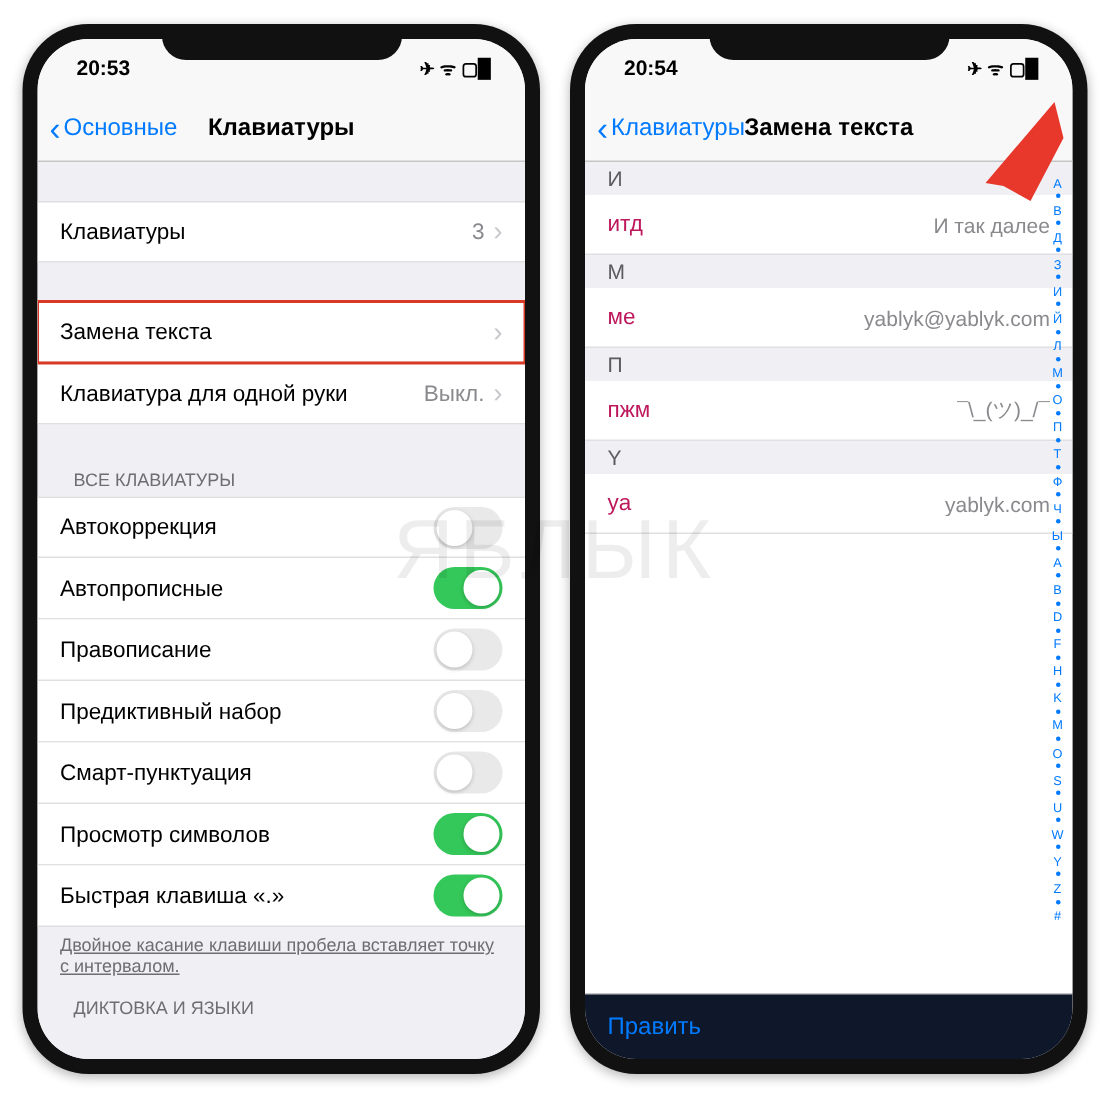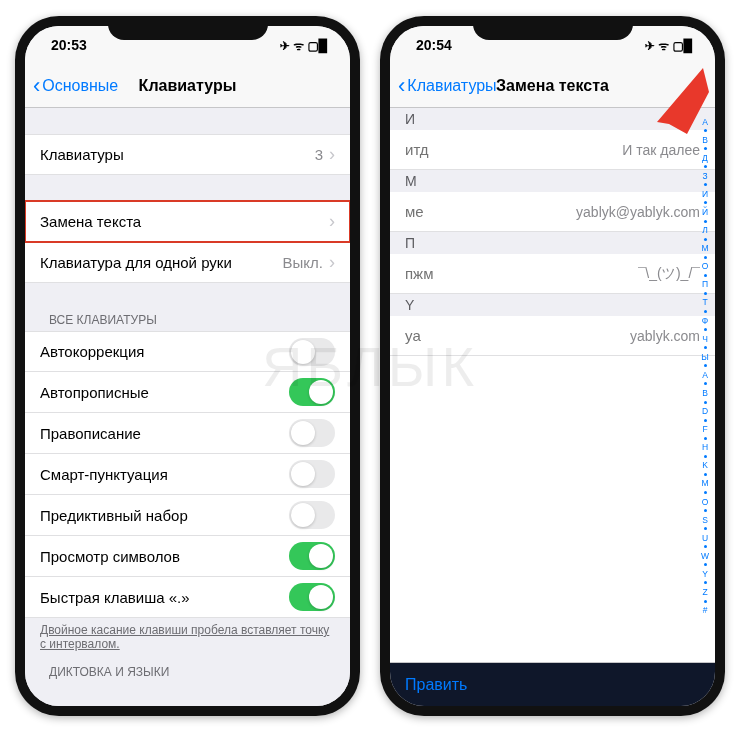--- a/index.html
+++ b/index.html
@@ -141,21 +141,21 @@
   }
   .entry {
     background: #fff;
     height: 40px;
     border-bottom: 0.5px solid #e0e0e2;
     display:flex; align-items:center;
     padding: 0 15px;
     font-size: 15px;
     justify-content: space-between;
   }
-  .entry .shortcut { color: #737373; }
+  .entry .shortcut { color: #be185d; }
   .entry .phrase { color: #8a8a8e; font-size: 14px; max-width:180px; text-align:center; overflow:hidden; text-overflow:ellipsis; white-space:nowrap;}
   .indexbar {
     position: absolute;
     right: 3px;
     top: 6px;
     bottom: 44px;
     width: 14px;
     display: flex;
     flex-direction: column;
     justify-content: space-evenly;
@@ -249,27 +249,27 @@
                 <span class="knob"></span>
               </span>
             </div>
             <div class="cell-toggle cell">
               <span class="label">Правописание</span>
               <span class="toggle off">
                 <span class="knob"></span>
               </span>
             </div>
             <div class="cell-toggle cell">
+              <span class="label">Предиктивный набор</span>
+              <span class="toggle off">
+                <span class="knob"></span>
+              </span>
+            </div>
+            <div class="cell-toggle cell">
               <span class="label">Смарт-пунктуация</span>
-              <span class="toggle off">
-                <span class="knob"></span>
-              </span>
-            </div>
-            <div class="cell-toggle cell">
-              <span class="label">Предиктивный набор</span>
               <span class="toggle off">
                 <span class="knob"></span>
               </span>
             </div>
             <div class="cell-toggle cell">
               <span class="label">Просмотр символов</span>
               <span class="toggle on">
                 <span class="knob"></span>
               </span>
             </div>

